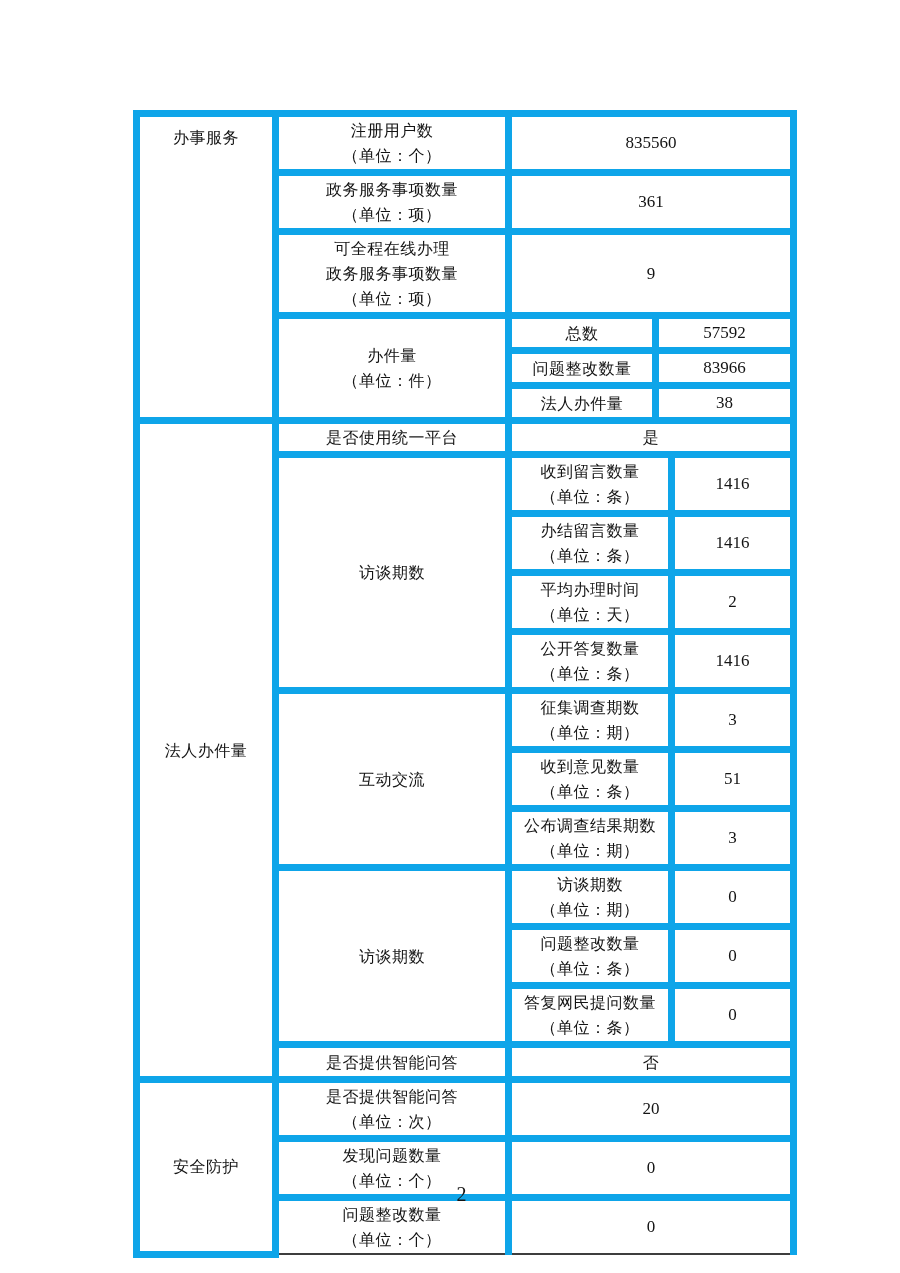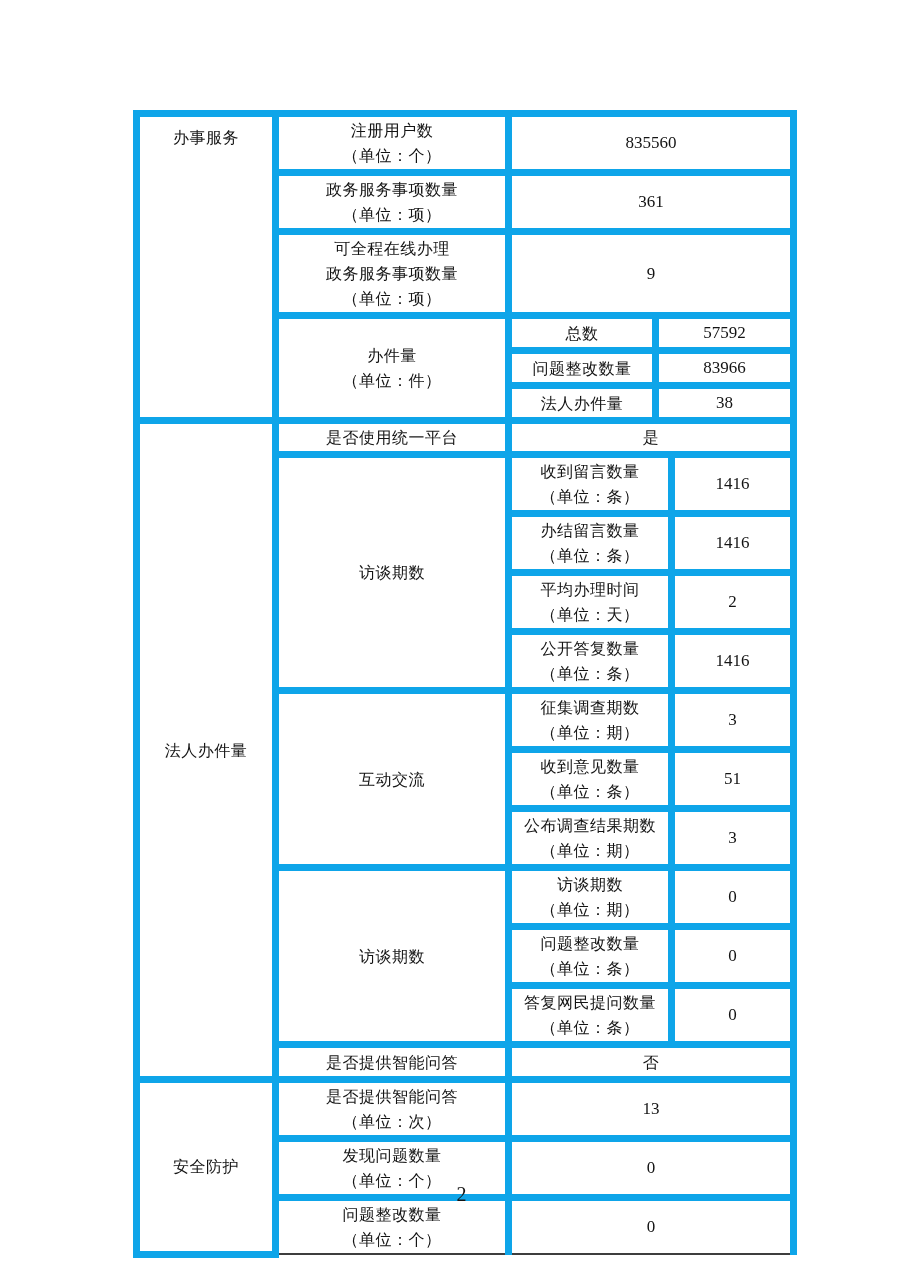--- a/index.html
+++ b/index.html
@@ -177,21 +177,21 @@
     <td>是否提供智能问答</td>
     <td colspan="3">否</td>
   </tr>
 
   <tr class="sec-start" style="height:53px">
     <td rowspan="3">安全防护</td>
     <td>
       <div>是否提供智能问答</div>
       <div>（单位：次）</div>
     </td>
-    <td colspan="3" class="num">13</td>
+    <td colspan="3" class="num">20</td>
   </tr>
   <tr style="height:53px">
     <td>
       <div>发现问题数量</div>
       <div>（单位：个）</div>
     </td>
     <td colspan="3" class="num">0</td>
   </tr>
   <tr class="last-row" style="height:53px">
     <td>

